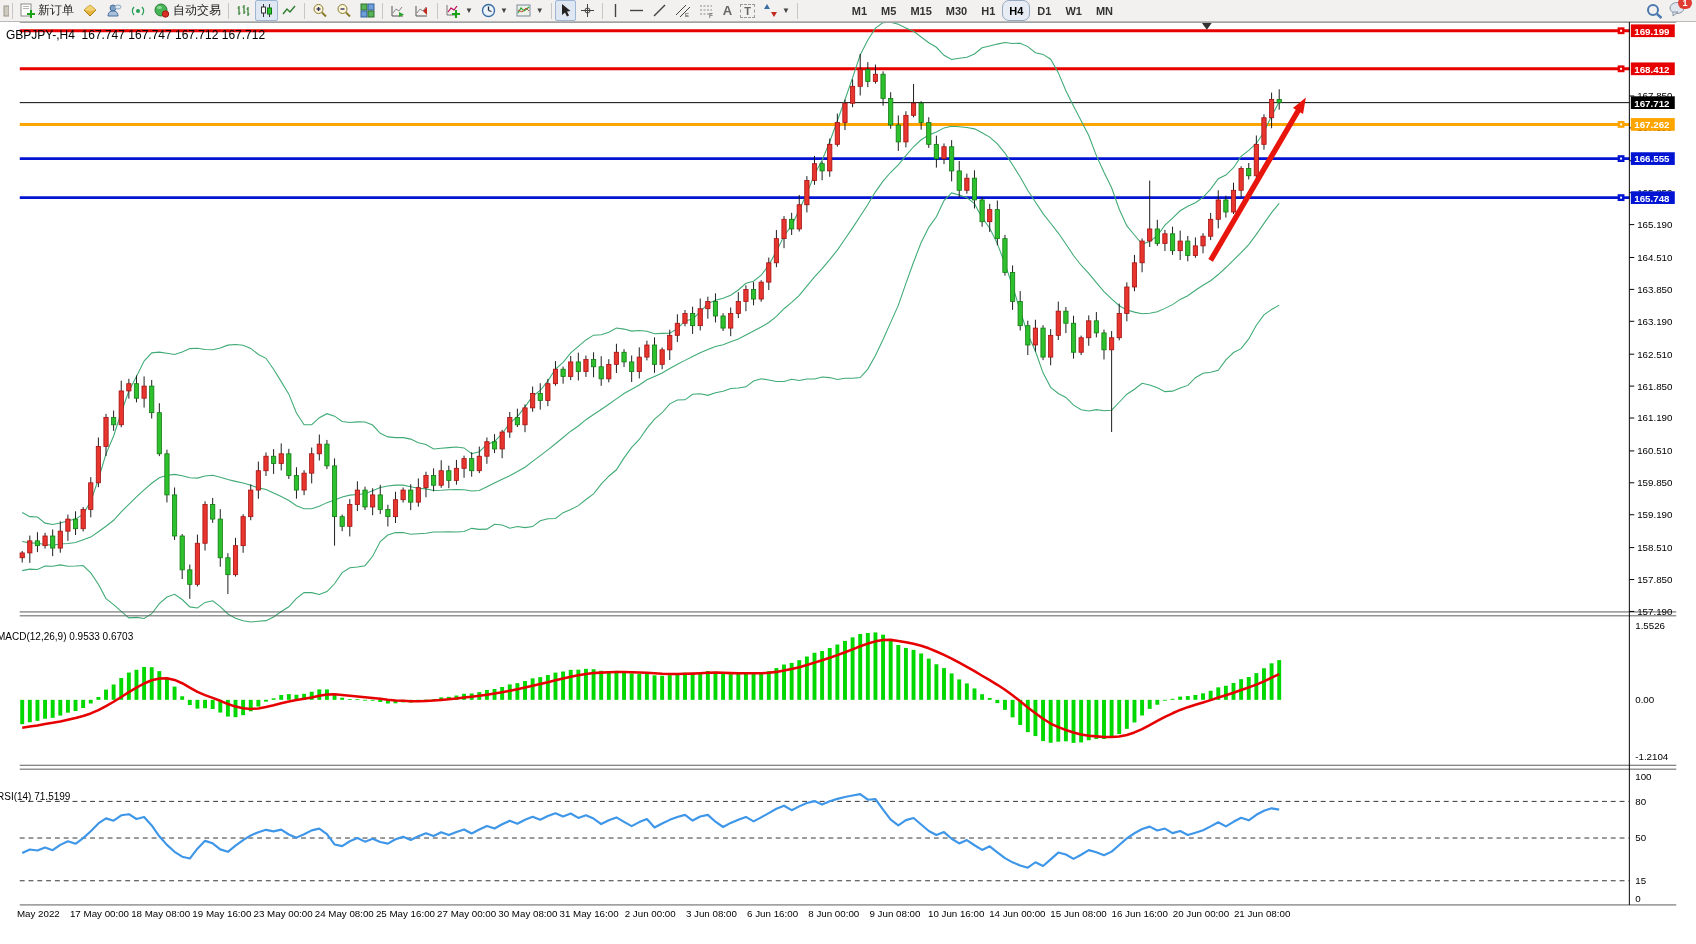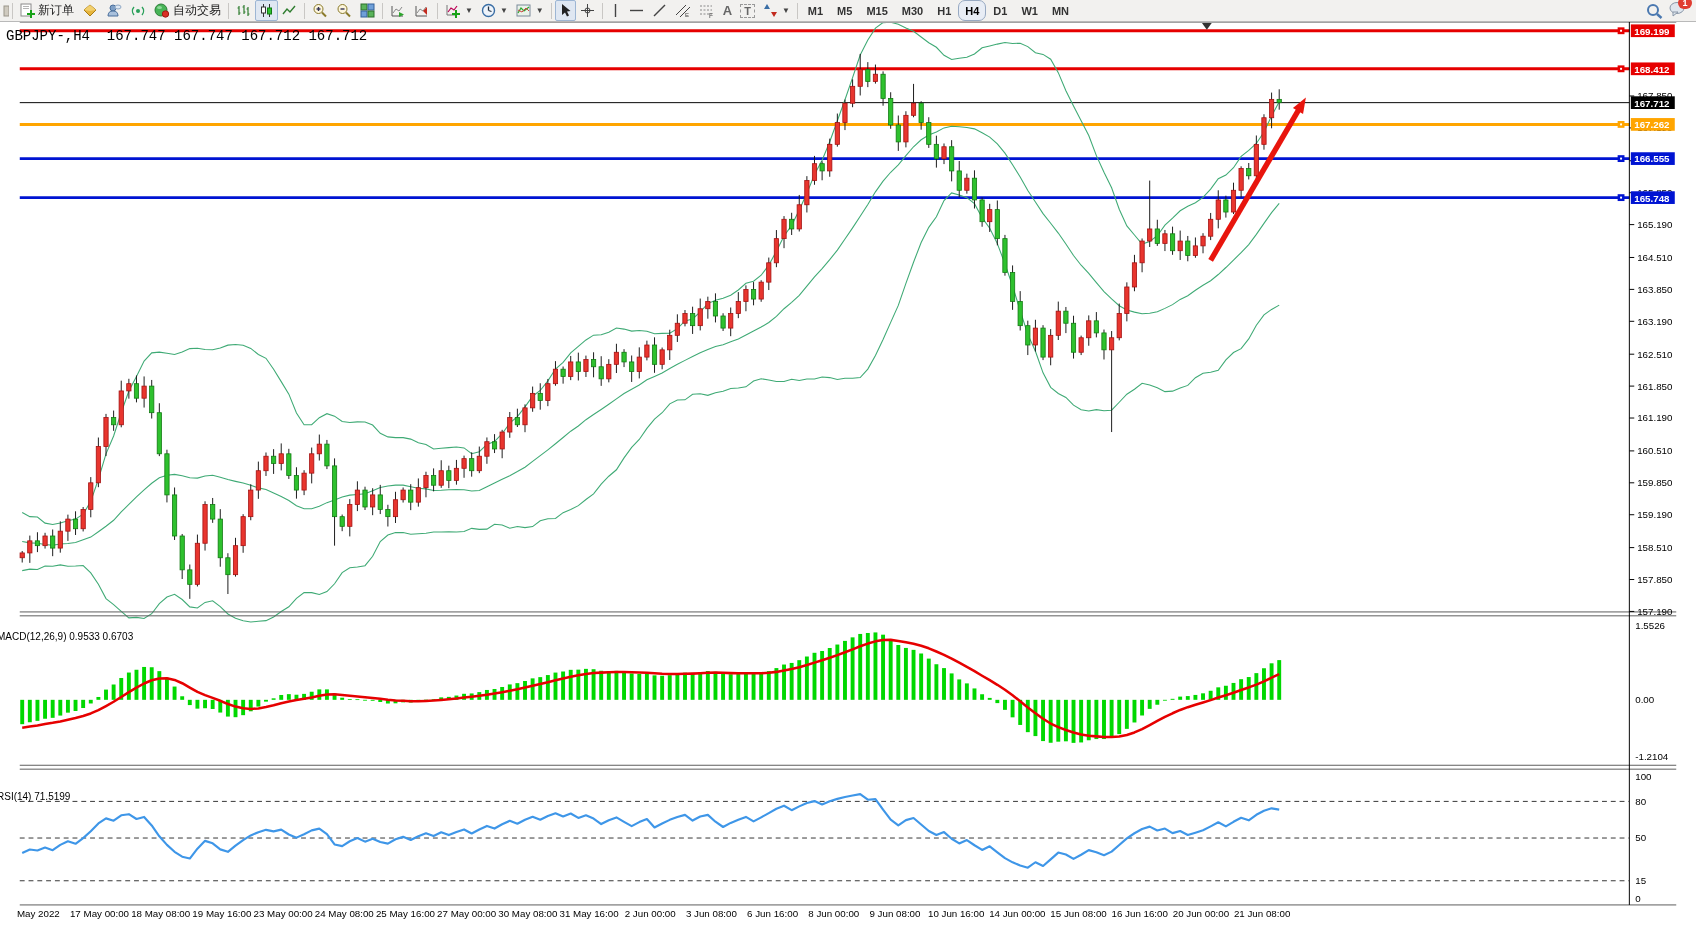--- a/index.html
+++ b/index.html
@@ -16,21 +16,21 @@
   .tf{font-size:11px;font-weight:bold;color:#333;padding:0 6px;height:19px;display:flex;align-items:center;
       border:1px solid transparent;border-radius:2px;}
   .tf.active{background:#e8edf5;border-color:#97a9c2;color:#000;border-radius:7px;}
   .right-cluster{margin-left:auto;display:flex;align-items:center;gap:6px;padding-right:8px;}
   .badge{position:absolute;top:-4px;right:-6px;background:#e03c31;color:#fff;font-size:9px;font-weight:bold;
          border-radius:7px;min-width:12px;height:12px;line-height:12px;text-align:center;padding:0 1px;}
   .bubble-wrap{position:relative;}
   .icon{display:inline-block;line-height:0;}
   
   .ovl{position:absolute;font-size:10px;color:#000;white-space:pre;z-index:5;}
-  #symbolLabel{left:6px;top:28px;font-size:14px;font-family:Liberation Mono, monospace;}
+  #symbolLabel{left:6px;top:28px;font-size:12px;}
   #macdLabel{left:-3px;top:631px;}
   #rsiLabel{left:-3px;top:791px;}
   svg text{font-family:"Liberation Sans",sans-serif;}
 </style>
 </head>
 <body>
 
 <div class="toolbar">
   <span class="icon">
     <svg width="7" height="14">
@@ -277,21 +277,21 @@
     <span class="icon">
       <svg width="15" height="15">
           <polygon points="4,1 7,6 1,6" fill="#3a6ea5"></polygon>
           <polygon points="11,14 14,9 8,9" fill="#c22a1e"></polygon>
         </svg>
     </span>
       <span class="caret">▼</span>
   </div>
 
   <span class="sep"></span>
-  <div id="tfbar" style="display:flex;align-items:center;">
+  <div id="tfbar" style="display:flex;align-items:center;margin-left:44px;">
       <div class="tf">M1</div>
       <div class="tf">M5</div>
       <div class="tf">M15</div>
       <div class="tf">M30</div>
       <div class="tf">H1</div>
       <div class="tf active">H4</div>
       <div class="tf">D1</div>
       <div class="tf">W1</div>
       <div class="tf">MN</div>
     </div>

